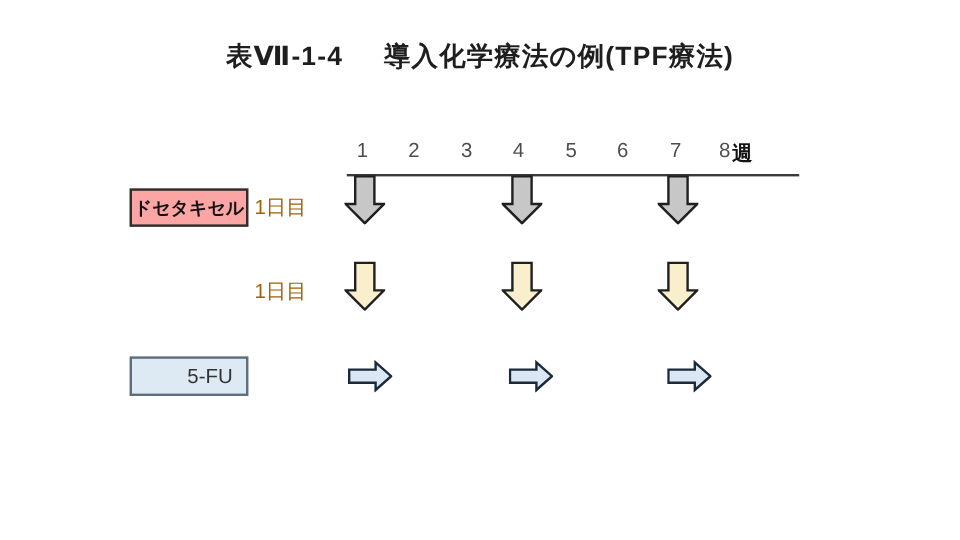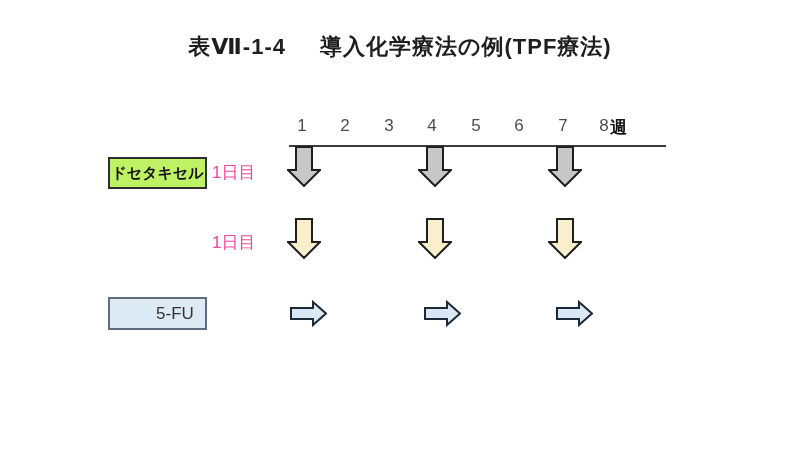--- a/index.html
+++ b/index.html
@@ -92,21 +92,21 @@
     font-size: 17px;
     color: #333333;
     padding-left: 35px;
   }
 
   
   .day-label {
     position: absolute;
     left: 212px;
     font-size: 17px;
-    color: #ec4899;
+    color: #a16207;
     white-space: nowrap;
   }
   .day-docetaxel { top: 161px; }
   .day-cisplatin { top: 231px; }
   .day-5fu { top: 302px; }
 
   
   .arrow {
     position: absolute;
     display: block;
@@ -142,21 +142,21 @@
   <span class="week-num wk2">2</span>
   <span class="week-num wk3">3</span>
   <span class="week-num wk4">4</span>
   <span class="week-num wk5">5</span>
   <span class="week-num wk6">6</span>
   <span class="week-num wk7">7</span>
   <span class="week-num wk8">8</span>
   <span class="week-unit">週</span>
   <div class="timeline-line"></div>
 
-  <div class="drug-box box-docetaxel" style="background-color: #bef264;">
+  <div class="drug-box box-docetaxel" style="background-color: #fca5a5;">
     <span>ドセタキセル</span>
   </div>
   <span class="day-label day-docetaxel">1日目</span>
   <svg class="arrow down-arrow row1 a1" viewBox="0 0 34 41">
     <polygon points="9,1 25,1 25,24 33,24 17,40 1,24 9,24" fill="#c7c7c7"></polygon>
   </svg>
   <svg class="arrow down-arrow row1 a2" viewBox="0 0 34 41">
     <polygon points="9,1 25,1 25,24 33,24 17,40 1,24 9,24" fill="#c7c7c7"></polygon>
   </svg>
   <svg class="arrow down-arrow row1 a3" viewBox="0 0 34 41">

